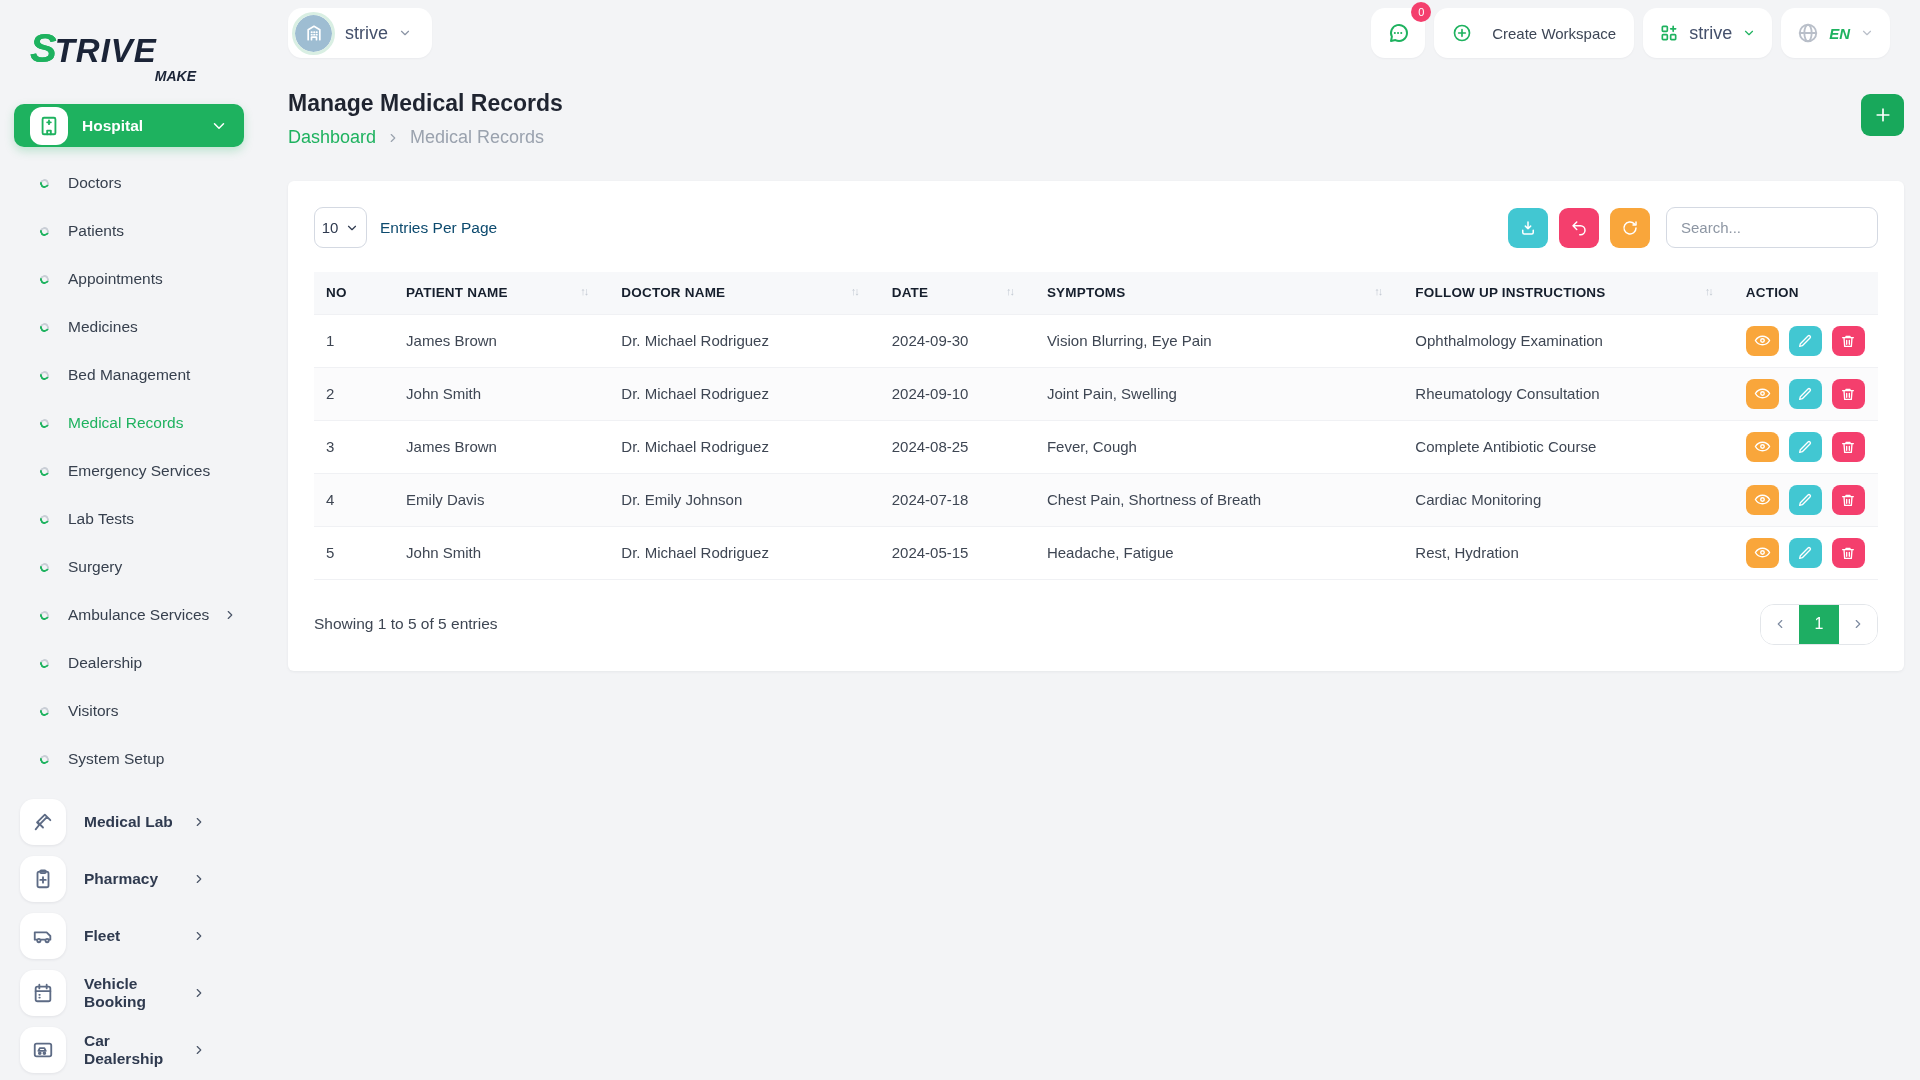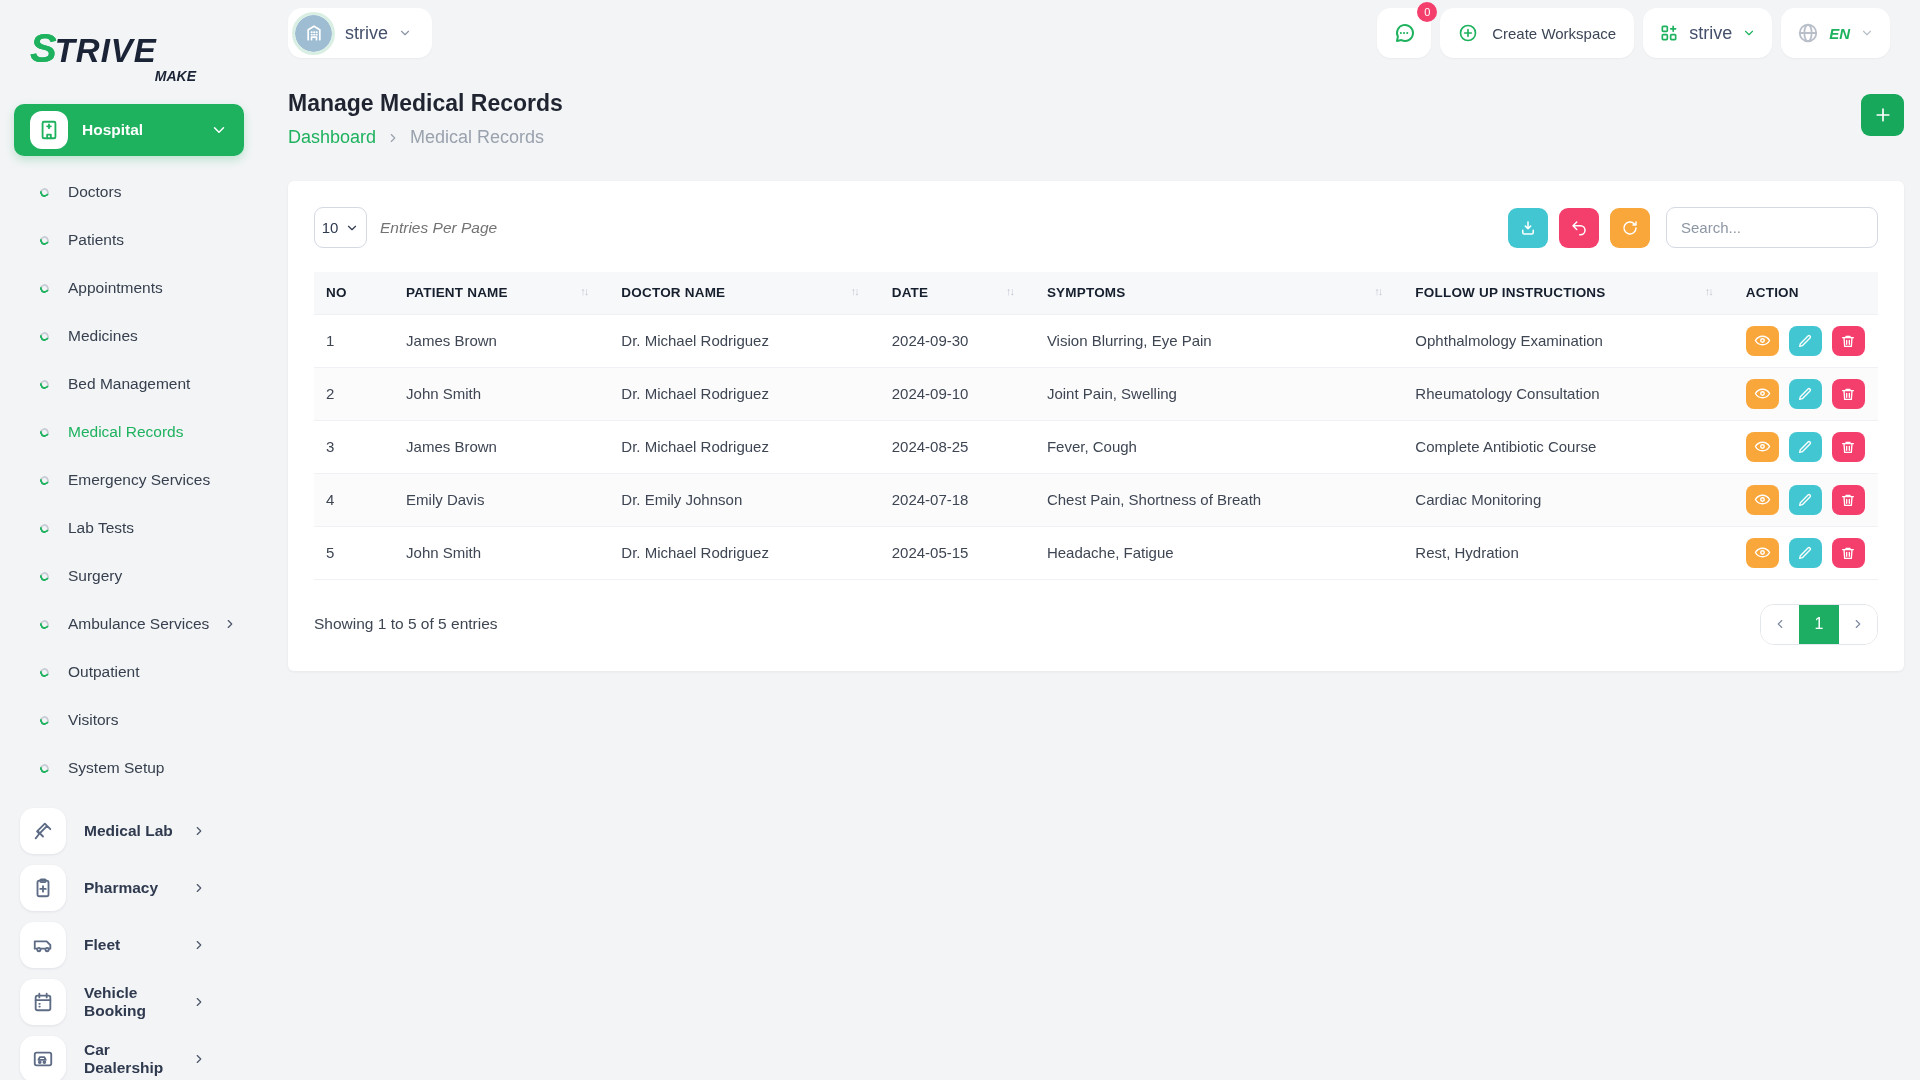--- a/index.html
+++ b/index.html
@@ -9,21 +9,21 @@
 
   
   .sidebar { width:258px; flex:0 0 258px; padding-top:12px; }
   .logo { padding:6px 0 10px 30px; display:flex; flex-direction:column; width:210px; }
   .logo-row { display:flex; align-items:baseline; }
   .logo-s { font-size:40px; font-weight:bold; font-style:italic; color:#1eb25f; letter-spacing:-2px;
             text-shadow:0 0 0 #1eb25f; line-height:1; }
   .logo-rest { font-size:33px; font-weight:bold; font-style:italic; color:#1b2437; letter-spacing:1px; line-height:1;margin-top:16px; }
   .logo-sub { font-size:14px; font-style:italic; font-weight:bold; color:#1b2437; align-self:flex-end; margin-right:14px; }
 
-  .hospital-btn { margin:10px 14px 8px 14px; height:52px; background:#1eb25f; border-radius:10px;
+  .hospital-btn { margin:10px 14px 8px 14px; height:43px; background:#1eb25f; border-radius:10px;
                   display:flex; align-items:center; padding:0 16px; cursor:pointer;
                   box-shadow:0 4px 10px rgba(30,178,95,.25); }
   .hospital-iconbox { width:38px; height:38px; background:#fff; border-radius:12px; display:flex;
                       align-items:center; justify-content:center; color:#1eb25f; }
   .hospital-label { color:#fff; font-weight:bold; font-size:15.5px; margin-left:14px; flex:1; }
   .hospital-chev { color:#fff; display:flex; }
 
   .subnav { padding:4px 0 6px 0; }
   .subitem { height:48px; display:flex; align-items:center; padding-left:40px; cursor:pointer; font-size:15.5px; color:#37404e; }
   .subitem .bullet { width:9px; height:9px; border-radius:50%; border:2px solid #c9ced6;
@@ -50,21 +50,21 @@
   .ws-avatar { width:37px; height:37px; border-radius:50%; background:#9ebdd2; display:flex; align-items:center;
                justify-content:center; color:#fff; outline:3px solid #d9efe3; }
   .ws-name { font-size:18px; color:#44506b; margin:0 10px 0 13px; }
   .muted-chev { color:#8b94a5; display:flex; }
 
   .topbar-right { display:flex; gap:9px; margin-right:14px; }
   .chat-btn { width:54px; height:50px; justify-content:center; position:relative; }
   .chat-btn .ic { color:#1eb25f; }
   .chat-badge { position:absolute; top:-6px; right:-6px; min-width:20px; height:20px; border-radius:50%;
                 background:#f43f6d; color:#fff; font-size:11px; display:flex; align-items:center; justify-content:center; }
-  .create-pill { padding:0 18px; gap:14px; }
+  .create-pill { padding:0 18px; gap:20px; }
   .create-pill .ic { color:#1eb25f; }
   .create-label { font-size:15px; color:#3d4656; }
   .org-pill { padding:0 16px; gap:10px; }
   .org-pill .ic { color:#1eb25f; }
   .org-name { font-size:18px; color:#44506b; }
   .lang-pill { padding:0 16px; gap:10px; }
   .lang-pill .ic { color:#b9bfc9; }
   .lang-code { font-size:15px; font-weight:bold; color:#1eb25f;font-style:italic; }
 
   .page-head { display:flex; justify-content:space-between; align-items:flex-start; margin-top:22px; }
@@ -75,21 +75,21 @@
   .crumb-current { color:#9aa2ae; }
   .add-btn { width:43px; height:42px; background:#18a85b; border:none; border-radius:9px; color:#fff;
              display:flex; align-items:center; justify-content:center; cursor:pointer; margin-top:4px; }
 
   
   .card { background:#fff; border-radius:6px; margin-top:33px; padding:26px; box-shadow:0 1px 3px rgba(20,30,50,.06); }
   .controls { display:flex; align-items:center; }
   .entries-select { width:53px; height:41px; border:1px solid #d4d9e2; border-radius:9px; display:flex;
                     align-items:center; justify-content:center; gap:7px; font-size:15px; color:#2f3a4f; cursor:pointer; }
   .entries-select .ic { color:#2f3a4f; display:flex; }
-  .entries-label { font-size:15.5px; color:#737373; margin-left:13px;font-style:italic; }
+  .entries-label { font-size:15.5px; color:#0c4a6e; margin-left:13px; }
   .controls-spacer { flex:1; }
   .sq-btn { width:40px; height:40px; border:none; border-radius:9px; color:#fff; display:flex; align-items:center;
             justify-content:center; cursor:pointer; margin-left:11px; }
   .sq-teal { background:#42c7d2; }
   .sq-pink { background:#f43f6d; }
   .sq-orange { background:#f9a63b; }
   .search-input { width:212px; height:41px; border:1px solid #d4d9e2; border-radius:9px; margin-left:16px;
                   padding:0 14px; font-size:15px; color:#3a4452; outline:none; font-family:inherit; }
   .search-input::placeholder { color:#8d96a3; }
 
@@ -246,21 +246,21 @@
           <span class="sublabel">Ambulance Services</span>
           <span class="subchev ic">
             <svg width="14" height="14" viewBox="0 0 24 24" fill="none" stroke="currentColor" stroke-width="2" stroke-linecap="round" stroke-linejoin="round">
               <path d="M9 6l6 6-6 6"></path>
             </svg>
           </span>
         </div>
 
         <div class="subitem">
           <span class="bullet"></span>
-          <span class="sublabel">Outpatient</span>
+          <span class="sublabel">Dealership</span>
           <span class="subchev ic" style="visibility: hidden;">
             <svg width="14" height="14" viewBox="0 0 24 24" fill="none" stroke="currentColor" stroke-width="2" stroke-linecap="round" stroke-linejoin="round">
               <path d="M9 6l6 6-6 6"></path>
             </svg>
           </span>
         </div>
 
         <div class="subitem">
           <span class="bullet"></span>
           <span class="sublabel">Visitors</span>

